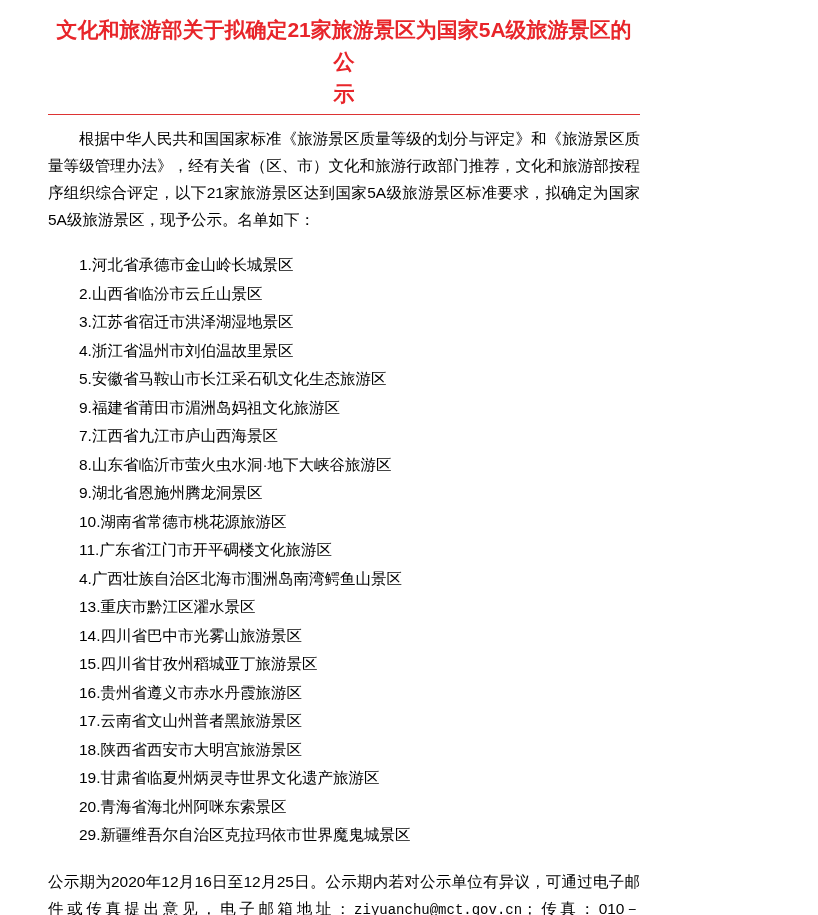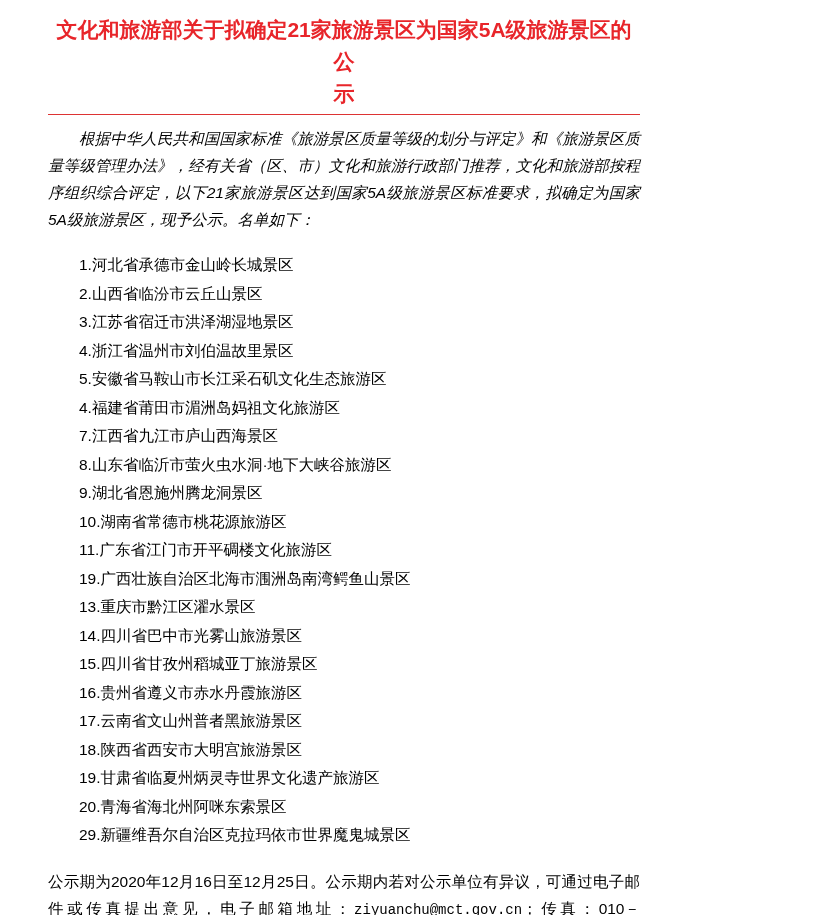--- a/index.html
+++ b/index.html
@@ -43,21 +43,20 @@
   }
   .body-text {
     font-size: 15.5px;
     line-height: 27px;
     text-align: justify;
     text-justify: inter-ideograph;
     margin: 0;
   }
   .indent {
     text-indent: 2em;
-    font-style: italic;
   }
   .list {
     list-style: none;
     margin: 18px 0 0 0;
     padding: 0;
   }
   .list-item {
     font-size: 15.5px;
     line-height: 28.5px;
     text-indent: 2em;
@@ -94,27 +93,27 @@
   <hr class="divider">
 
   <p class="body-text indent">根据中华人民共和国国家标准《旅游景区质量等级的划分与评定》和《旅游景区质量等级管理办法》，经有关省（区、市）文化和旅游行政部门推荐，文化和旅游部按程序组织综合评定，以下21家旅游景区达到国家5A级旅游景区标准要求，拟确定为国家5A级旅游景区，现予公示。名单如下：</p>
 
   <ul class="list">
     <li class="list-item">1.河北省承德市金山岭长城景区</li>
     <li class="list-item">2.山西省临汾市云丘山景区</li>
     <li class="list-item">3.江苏省宿迁市洪泽湖湿地景区</li>
     <li class="list-item">4.浙江省温州市刘伯温故里景区</li>
     <li class="list-item">5.安徽省马鞍山市长江采石矶文化生态旅游区</li>
-    <li class="list-item">4.福建省莆田市湄洲岛妈祖文化旅游区</li>
+    <li class="list-item">9.福建省莆田市湄洲岛妈祖文化旅游区</li>
     <li class="list-item">7.江西省九江市庐山西海景区</li>
     <li class="list-item">8.山东省临沂市萤火虫水洞·地下大峡谷旅游区</li>
     <li class="list-item">9.湖北省恩施州腾龙洞景区</li>
     <li class="list-item">10.湖南省常德市桃花源旅游区</li>
     <li class="list-item">11.广东省江门市开平碉楼文化旅游区</li>
-    <li class="list-item">19.广西壮族自治区北海市涠洲岛南湾鳄鱼山景区</li>
+    <li class="list-item">4.广西壮族自治区北海市涠洲岛南湾鳄鱼山景区</li>
     <li class="list-item">13.重庆市黔江区濯水景区</li>
     <li class="list-item">14.四川省巴中市光雾山旅游景区</li>
     <li class="list-item">15.四川省甘孜州稻城亚丁旅游景区</li>
     <li class="list-item">16.贵州省遵义市赤水丹霞旅游区</li>
     <li class="list-item">17.云南省文山州普者黑旅游景区</li>
     <li class="list-item">18.陕西省西安市大明宫旅游景区</li>
     <li class="list-item">19.甘肃省临夏州炳灵寺世界文化遗产旅游区</li>
     <li class="list-item">20.青海省海北州阿咪东索景区</li>
     <li class="list-item">29.新疆维吾尔自治区克拉玛依市世界魔鬼城景区</li>
   </ul>

